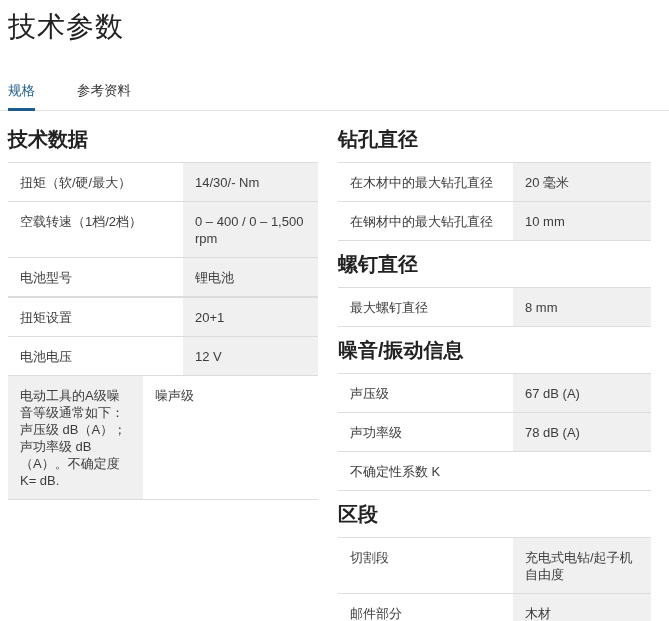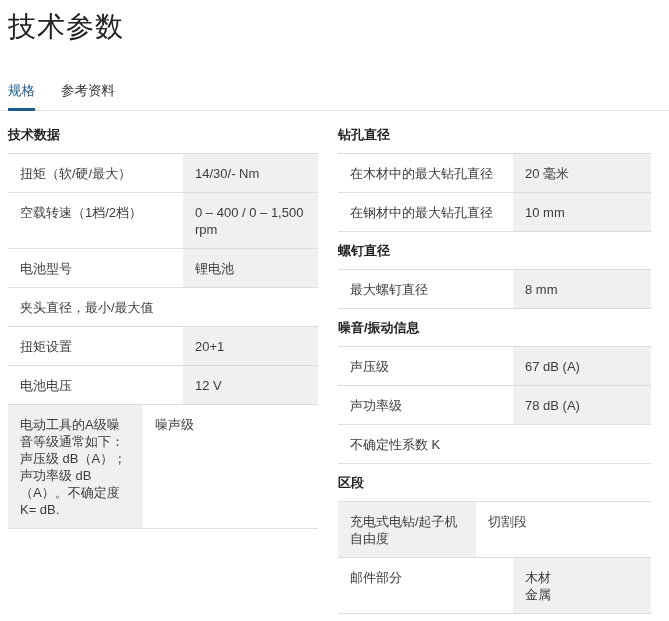--- a/index.html
+++ b/index.html
@@ -23,21 +23,21 @@
   h1.page-title {
     font-size: 28px;
     font-weight: 400;
     color: var(--heading);
     margin: 2px 0 34px 0;
     letter-spacing: 1px;
   }
 
   .tabbar {
     display: flex;
-    gap: 26px;
+    gap: 42px;
     margin: 0 -18px 0 -8px;
     padding: 0 18px 0 8px;
     border-bottom: 1px solid var(--rule);
   }
   .tab {
     font-size: 13.5px;
     color: #333;
     padding: 2px 0 8px 0;
     cursor: pointer;
     border-bottom: 3px solid transparent;
@@ -50,21 +50,21 @@
 
   .columns {
     display: flex;
     gap: 20px;
     margin-top: 15px;
   }
   .col-left  { width: 310px; flex: 0 0 310px; }
   .col-right { width: 313px; flex: 0 0 313px; }
 
   .section-title {
-    font-size: 13px;
+    font-size: 20px;
     font-weight: 700;
     color: var(--heading);
     margin: 0 0 9px 0;
   }
   .spec-table + .section-title { margin-top: 10px; }
 
   .spec-table { border-top: 1px solid var(--row-border); }
   .spec-row {
     display: flex;
     border-bottom: 1px solid var(--row-border);
@@ -108,21 +108,20 @@
           </div>
           <div class="spec-row">
             <div class="cell label">空载转速（1档/2档）</div>
             <div class="cell value">0 – 400 / 0 – 1,500 rpm</div>
           </div>
           <div class="spec-row">
             <div class="cell label">电池型号</div>
             <div class="cell value">锂电池</div>
           </div>
           <div class="spec-row">
-            <div class="cell label">夹头直径，最小/最大值</div>
           </div>
           <div class="spec-row">
             <div class="cell label">扭矩设置</div>
             <div class="cell value">20+1</div>
           </div>
           <div class="spec-row">
             <div class="cell label">电池电压</div>
             <div class="cell value">12 V</div>
           </div>
           <div class="spec-row">
@@ -160,23 +159,23 @@
             <div class="cell label">声功率级</div>
             <div class="cell value">78 dB (A)</div>
           </div>
           <div class="spec-row">
             <div class="cell label">不确定性系数 K</div>
           </div>
         </div>
         <h3 class="section-title">区段</h3>
         <div class="spec-table">
           <div class="spec-row">
+            <div class="cell label">切割段</div>
             <div class="cell value">充电式电钻/起子机
 自由度</div>
-            <div class="cell label">切割段</div>
           </div>
           <div class="spec-row">
             <div class="cell label">邮件部分</div>
             <div class="cell value">木材
 金属</div>
           </div>
         </div>
       </div>
   </div>
 

